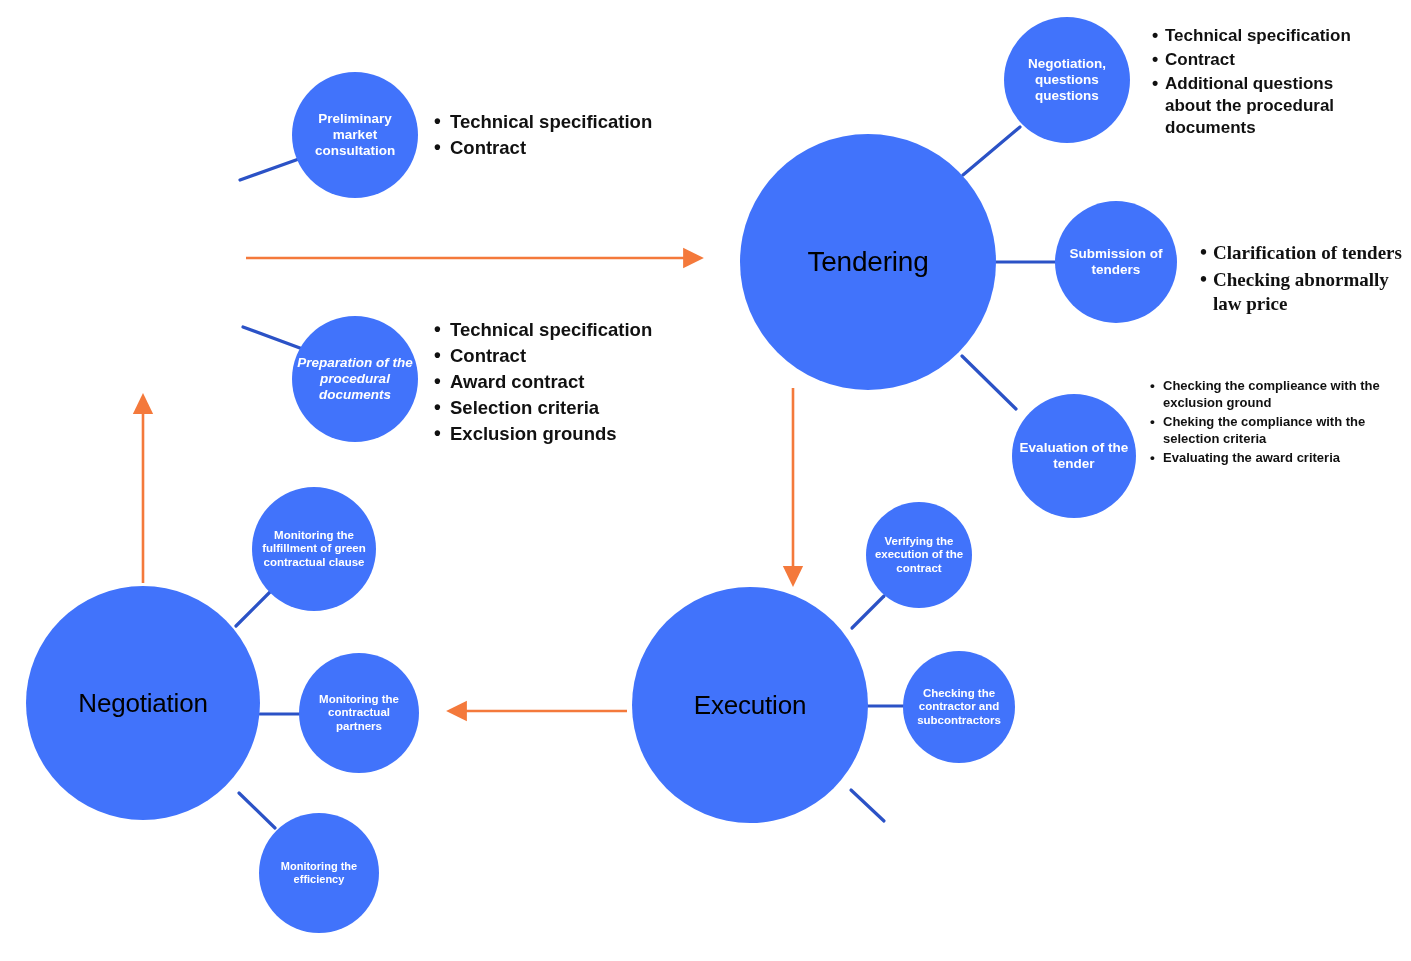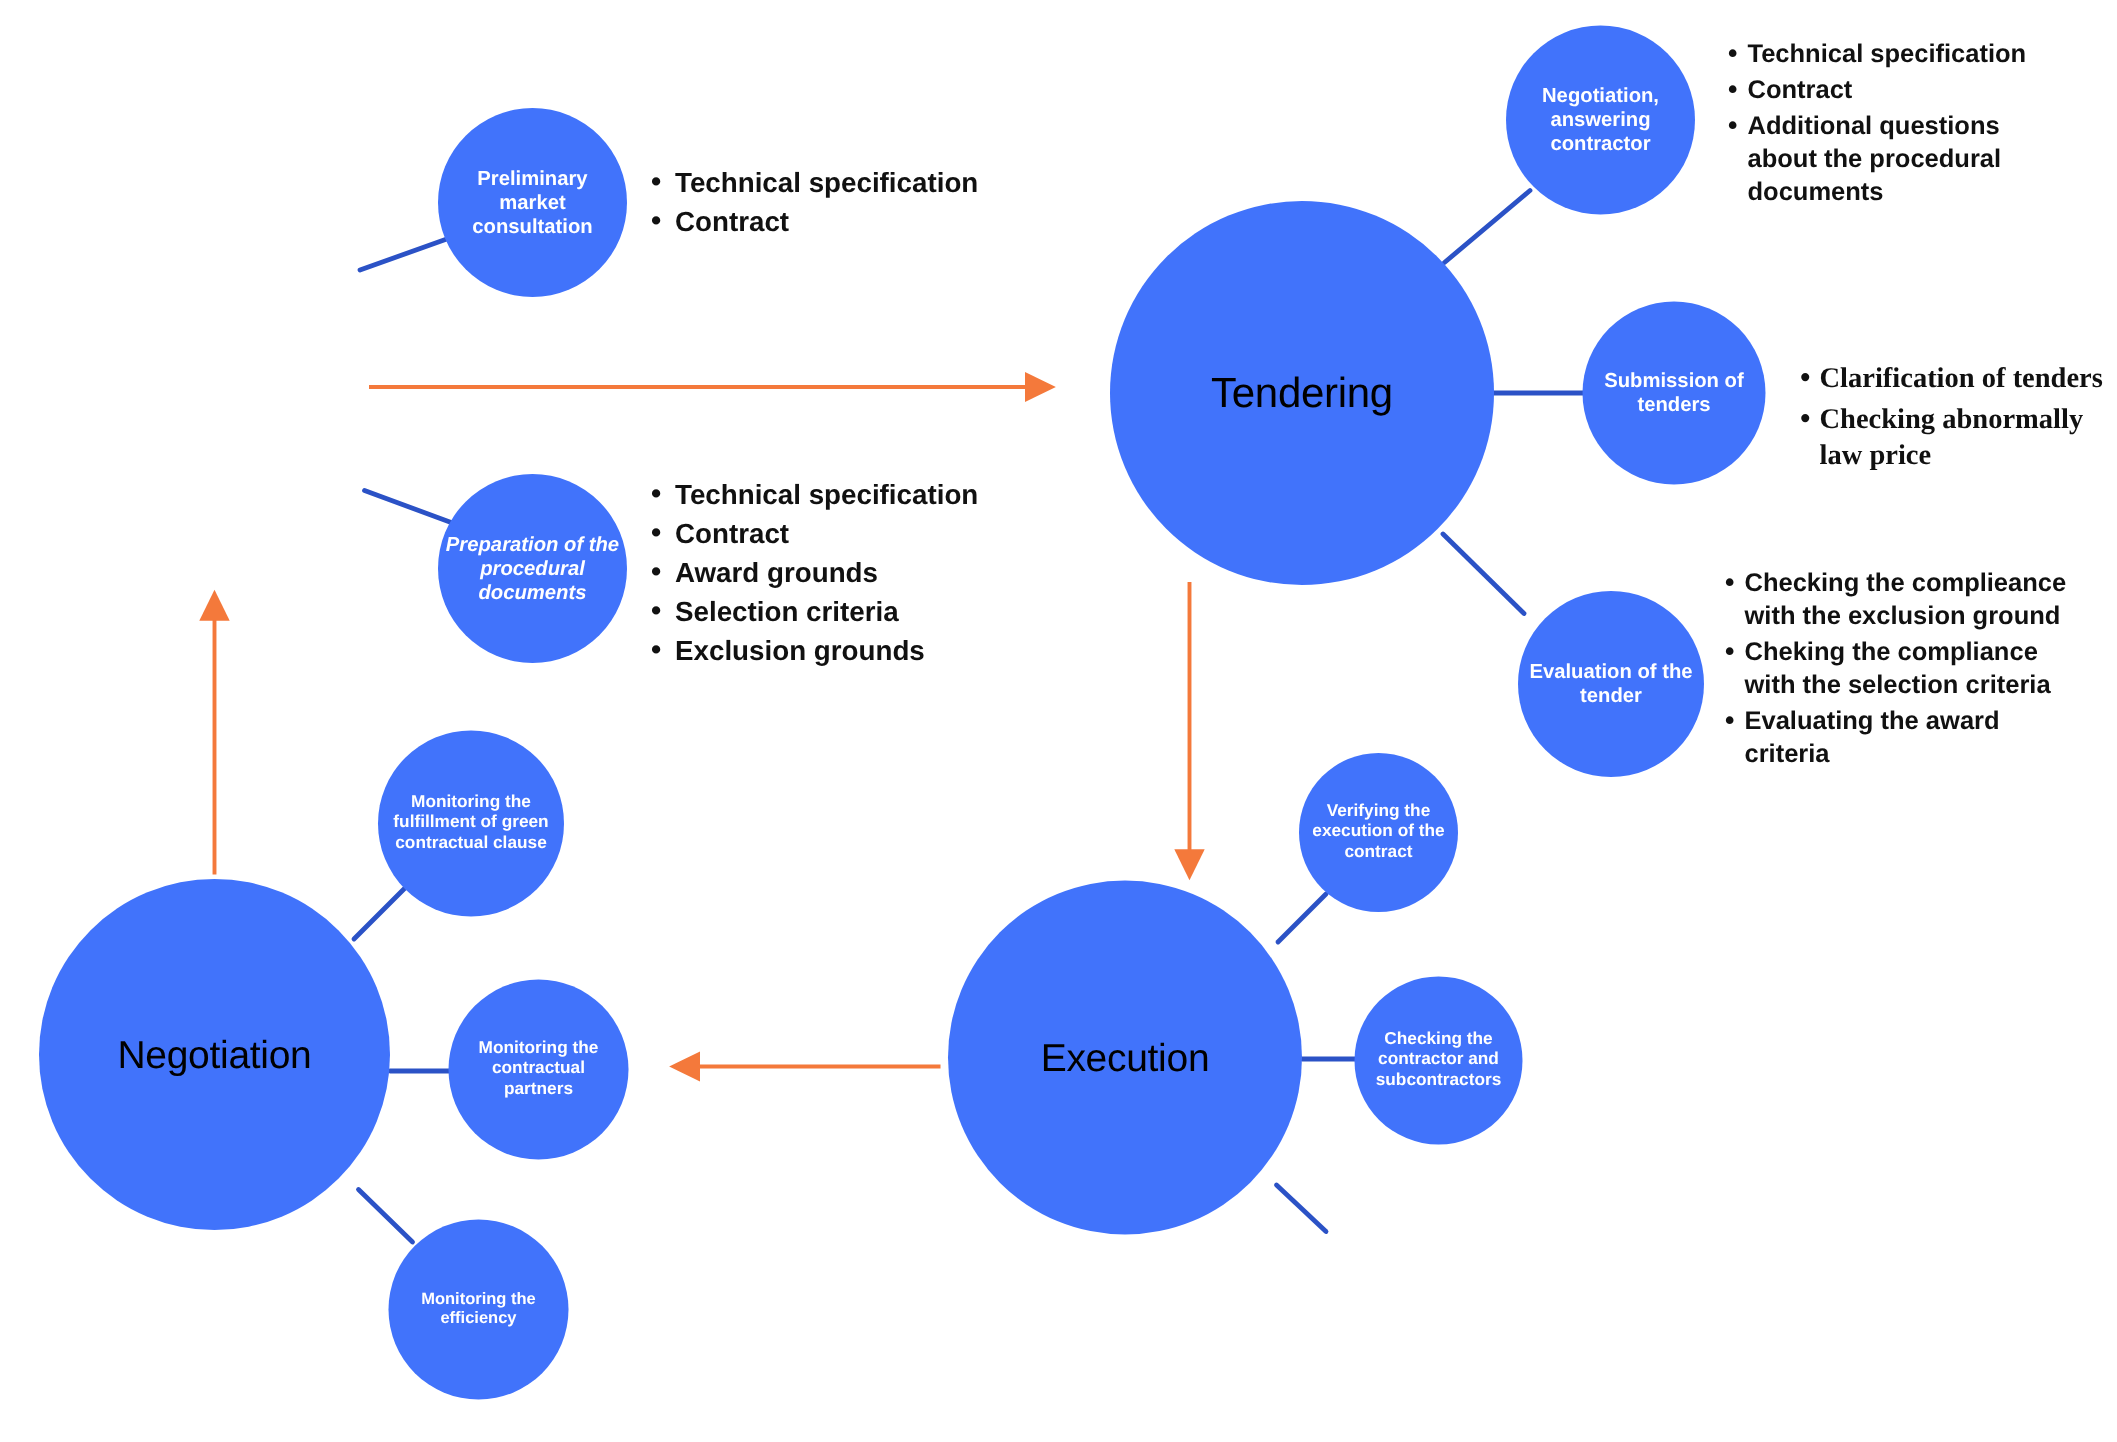--- a/index.html
+++ b/index.html
@@ -133,21 +133,21 @@
 
   <div class="node leaf" style="left:292px; top:72px; width:126px; height:126px; font-size:13.5px;">
     <span class="label">Preliminary market consultation</span>
   </div>
 
   <div class="node leaf" style="left:292px; top:316px; width:126px; height:126px; font-size:13.5px;font-style:italic;">
     <span class="label">Preparation of the procedural documents</span>
   </div>
 
   <div class="node leaf" style="left:1004px; top:17px; width:126px; height:126px; font-size:13.5px;">
-    <span class="label">Negotiation, answering contractor</span>
+    <span class="label">Negotiation, questions questions</span>
   </div>
 
   <div class="node leaf" style="left:1055px; top:201px; width:122px; height:122px; font-size:13.5px;">
     <span class="label">Submission of tenders</span>
   </div>
 
   <div class="node leaf" style="left:1012px; top:394px; width:124px; height:124px; font-size:13.5px;">
     <span class="label">Evaluation of the tender</span>
   </div>
 
@@ -176,42 +176,42 @@
     <ul>
       <li>Technical specification</li>
       <li>Contract</li>
     </ul>
   </div>
 
   <div class="bullets" style="left:432px; top:318px; width:290px; font-size:18.5px;">
     <ul>
       <li>Technical specification</li>
       <li>Contract</li>
-      <li>Award grounds</li>
+      <li>Award contract</li>
       <li>Selection criteria</li>
       <li>Exclusion grounds</li>
     </ul>
   </div>
 
   <div class="bullets tight" style="left:1152px; top:25px; width:215px; font-size:17px;">
     <ul>
       <li>Technical specification</li>
       <li>Contract</li>
       <li>Additional questions about the procedural documents</li>
     </ul>
   </div>
 
   <div class="bullets tight" style="left:1200px; top:241px; width:208px; font-size:19px;font-family:Liberation Serif, serif;">
     <ul>
       <li>Clarification of tenders</li>
       <li>Checking abnormally law price</li>
     </ul>
   </div>
 
-  <div class="bullets tight" style="left:1150px; top:378px; width:235px; font-size:17px;">
+  <div class="bullets tight" style="left:1150px; top:378px; width:235px; font-size:13px;">
     <ul>
       <li>Checking the complieance with the exclusion ground</li>
       <li>Cheking the compliance with the selection criteria</li>
       <li>Evaluating the award criteria</li>
     </ul>
   </div>
 
 </div>
 
 </body></html>

